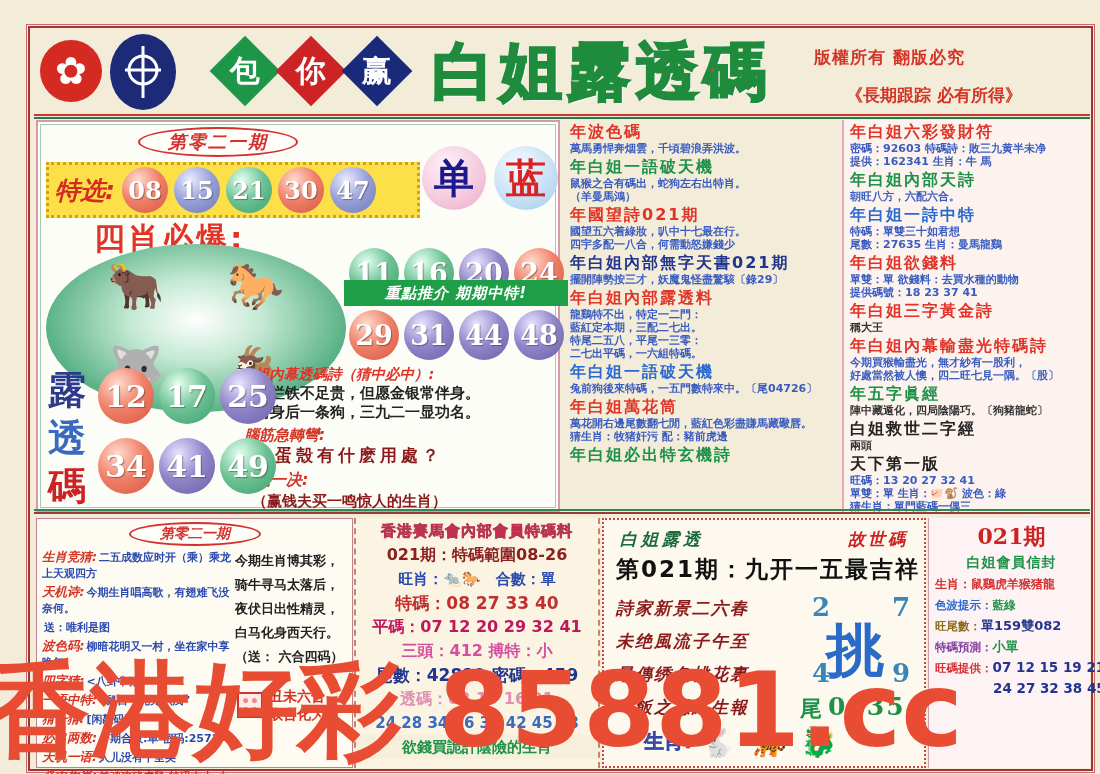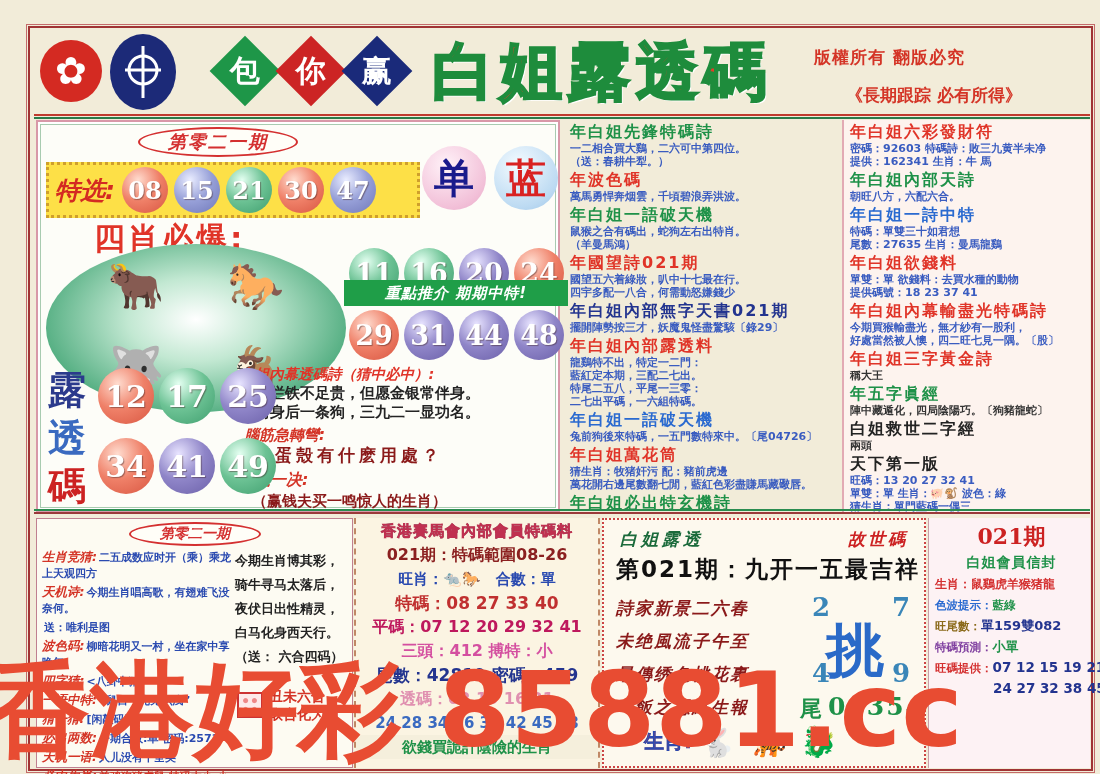--- a/index.html
+++ b/index.html
@@ -239,27 +239,20 @@
       </div>
     <div class="rowballs ltm2">
         <span class="ball r">34</span>
         <span class="ball p">41</span>
         <span class="ball g">49</span>
       </div>
   </section>
 
   <section class="col-mid">
     <div class="sec">
-        <div class="sec-t t-green">年白姐先鋒特碼詩</div>
-        <div class="sec-b">
-          <div>一二相合買大鷄，二六可中第四位。</div>
-          <div>（送：春耕牛犁。）</div>
-        </div>
-      </div>
-    <div class="sec">
         <div class="sec-t t-red">年波色碼</div>
         <div class="sec-b">
           <div>萬馬勇悍奔烟雲，千頃碧浪弄洪波。</div>
         </div>
       </div>
     <div class="sec">
         <div class="sec-t t-green">年白姐一語破天機</div>
         <div class="sec-b">
           <div>鼠猴之合有碼出，蛇狗左右出特肖。</div>
           <div>（羊曼馬鴻）</div>
@@ -289,22 +282,22 @@
       </div>
     <div class="sec">
         <div class="sec-t t-blue">年白姐一語破天機</div>
         <div class="sec-b">
           <div>兔前狗後來特碼，一五門數特來中。〔尾04726〕</div>
         </div>
       </div>
     <div class="sec">
         <div class="sec-t t-red">年白姐萬花筒</div>
         <div class="sec-b">
+          <div>萬花開右邊尾數翻七閒，藍紅色彩盡賺馬藏礮唇。</div>
           <div>猜生肖：牧猪奸污 配：豬前虎邊</div>
-          <div>萬花開右邊尾數翻七閒，藍紅色彩盡賺馬藏礮唇。</div>
         </div>
       </div>
     <div class="sec">
         <div class="sec-t t-green">年白姐必出特玄機詩</div>
       </div>
   </section>
 
   <section class="col-right">
     <div class="sec">
         <div class="sec-t t-red">年白姐六彩發財符</div>
@@ -327,30 +320,30 @@
         </div>
       </div>
     <div class="sec">
         <div class="sec-t t-red">年白姐欲錢料</div>
         <div class="sec-b">
           <div>單雙：單 欲錢料：去買水種的動物</div>
           <div>提供碼號：18 23 37 41</div>
         </div>
       </div>
     <div class="sec">
+        <div class="sec-t t-red">年白姐三字黃金詩</div>
+        <div class="sec-b">
+          <div class="dark">稱大王</div>
+        </div>
+      </div>
+    <div class="sec">
         <div class="sec-t t-red">年白姐內幕輸盡光特碼詩</div>
         <div class="sec-b">
           <div>今期買猴輸盡光，無才紗有一股利，</div>
           <div>好處當然被人懊，四二旺七見一隅。〔股〕</div>
-        </div>
-      </div>
-    <div class="sec">
-        <div class="sec-t t-red">年白姐三字黃金詩</div>
-        <div class="sec-b">
-          <div class="dark">稱大王</div>
         </div>
       </div>
     <div class="sec">
         <div class="sec-t t-green">年五字眞經</div>
         <div class="sec-b">
           <div class="dark">陣中藏遁化，四局陰陽巧。〔狗豬龍蛇〕</div>
         </div>
       </div>
     <div class="sec">
         <div class="sec-t t-black">白姐救世二字經</div>

